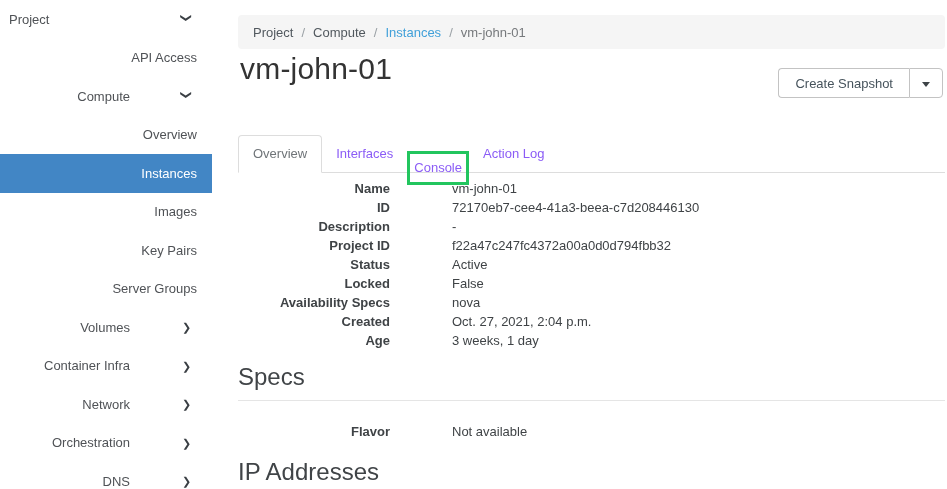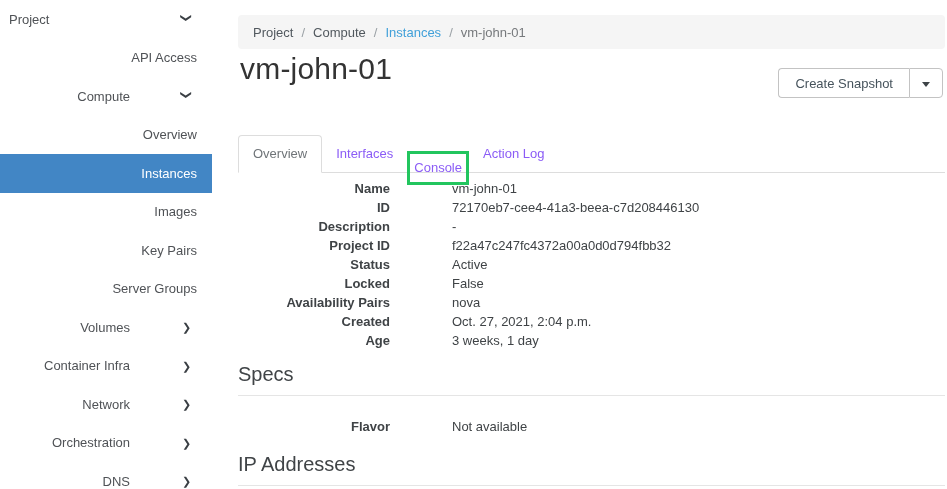--- a/index.html
+++ b/index.html
@@ -115,21 +115,21 @@
 
   
   .detail-body { position: absolute; left: 26px; top: 179px; width: 707px; font-size: 13px; }
   .frow { display: flex; line-height: 19px; gap: 44px; }
   .frow dt {
     width: 152px; text-align: right; font-weight: bold; color: #3f4346;
     flex: none;
   }
   .frow dd { margin-left: 18px; color: #3f4346; }
   .section-heading {
-    font-size: 20px; font-weight: 400; color: #404447;
+    font-size: 24px; font-weight: 400; color: #404447;
     margin-top: 13px; padding-bottom: 9px;
     border-bottom: 1px solid #e5e5e5;
   }
   .specs-fields { margin-top: 21px; }
   .section-heading.ip { margin-top: 17px; }
 </style>
 </head>
 <body>
 
 <div class="app">
@@ -229,21 +229,21 @@
           </div>
           <div class="frow">
             <dt>Status</dt>
             <dd>Active</dd>
           </div>
           <div class="frow">
             <dt>Locked</dt>
             <dd>False</dd>
           </div>
           <div class="frow">
-            <dt>Availability Pairs</dt>
+            <dt>Availability Specs</dt>
             <dd>nova</dd>
           </div>
           <div class="frow">
             <dt>Created</dt>
             <dd>Oct. 27, 2021, 2:04 p.m.</dd>
           </div>
           <div class="frow">
             <dt>Age</dt>
             <dd>3 weeks, 1 day</dd>
           </div>

